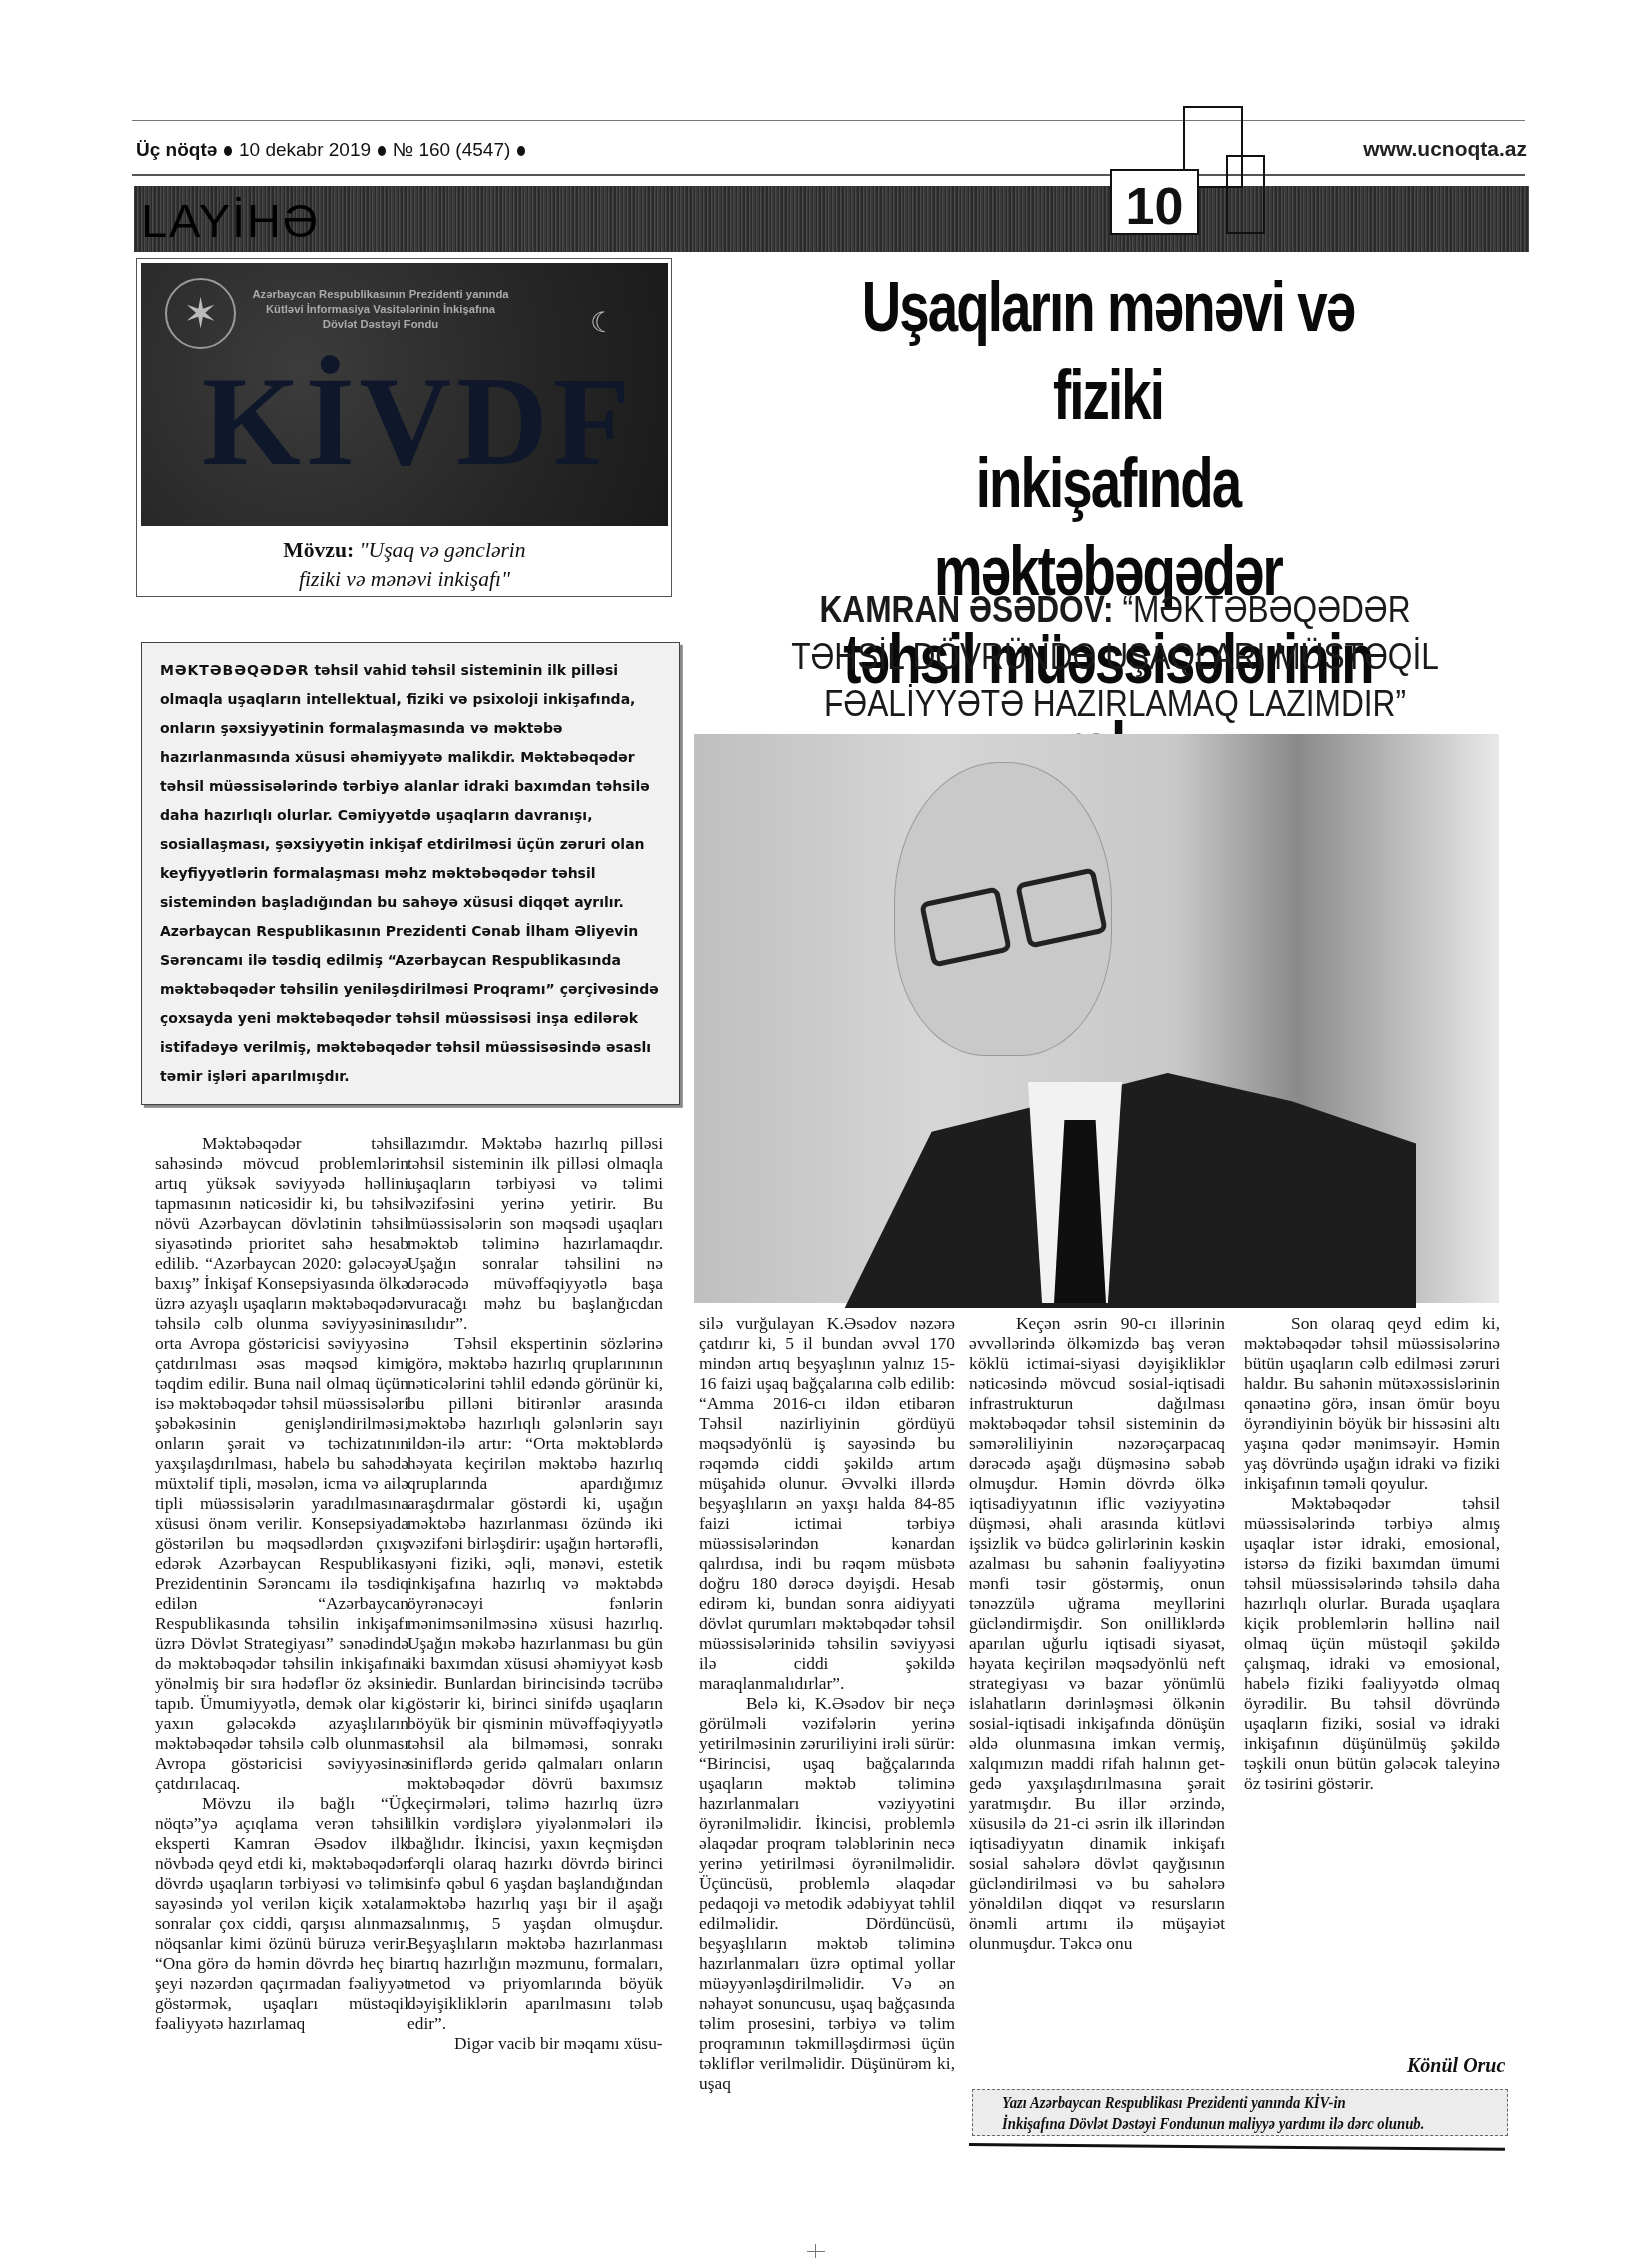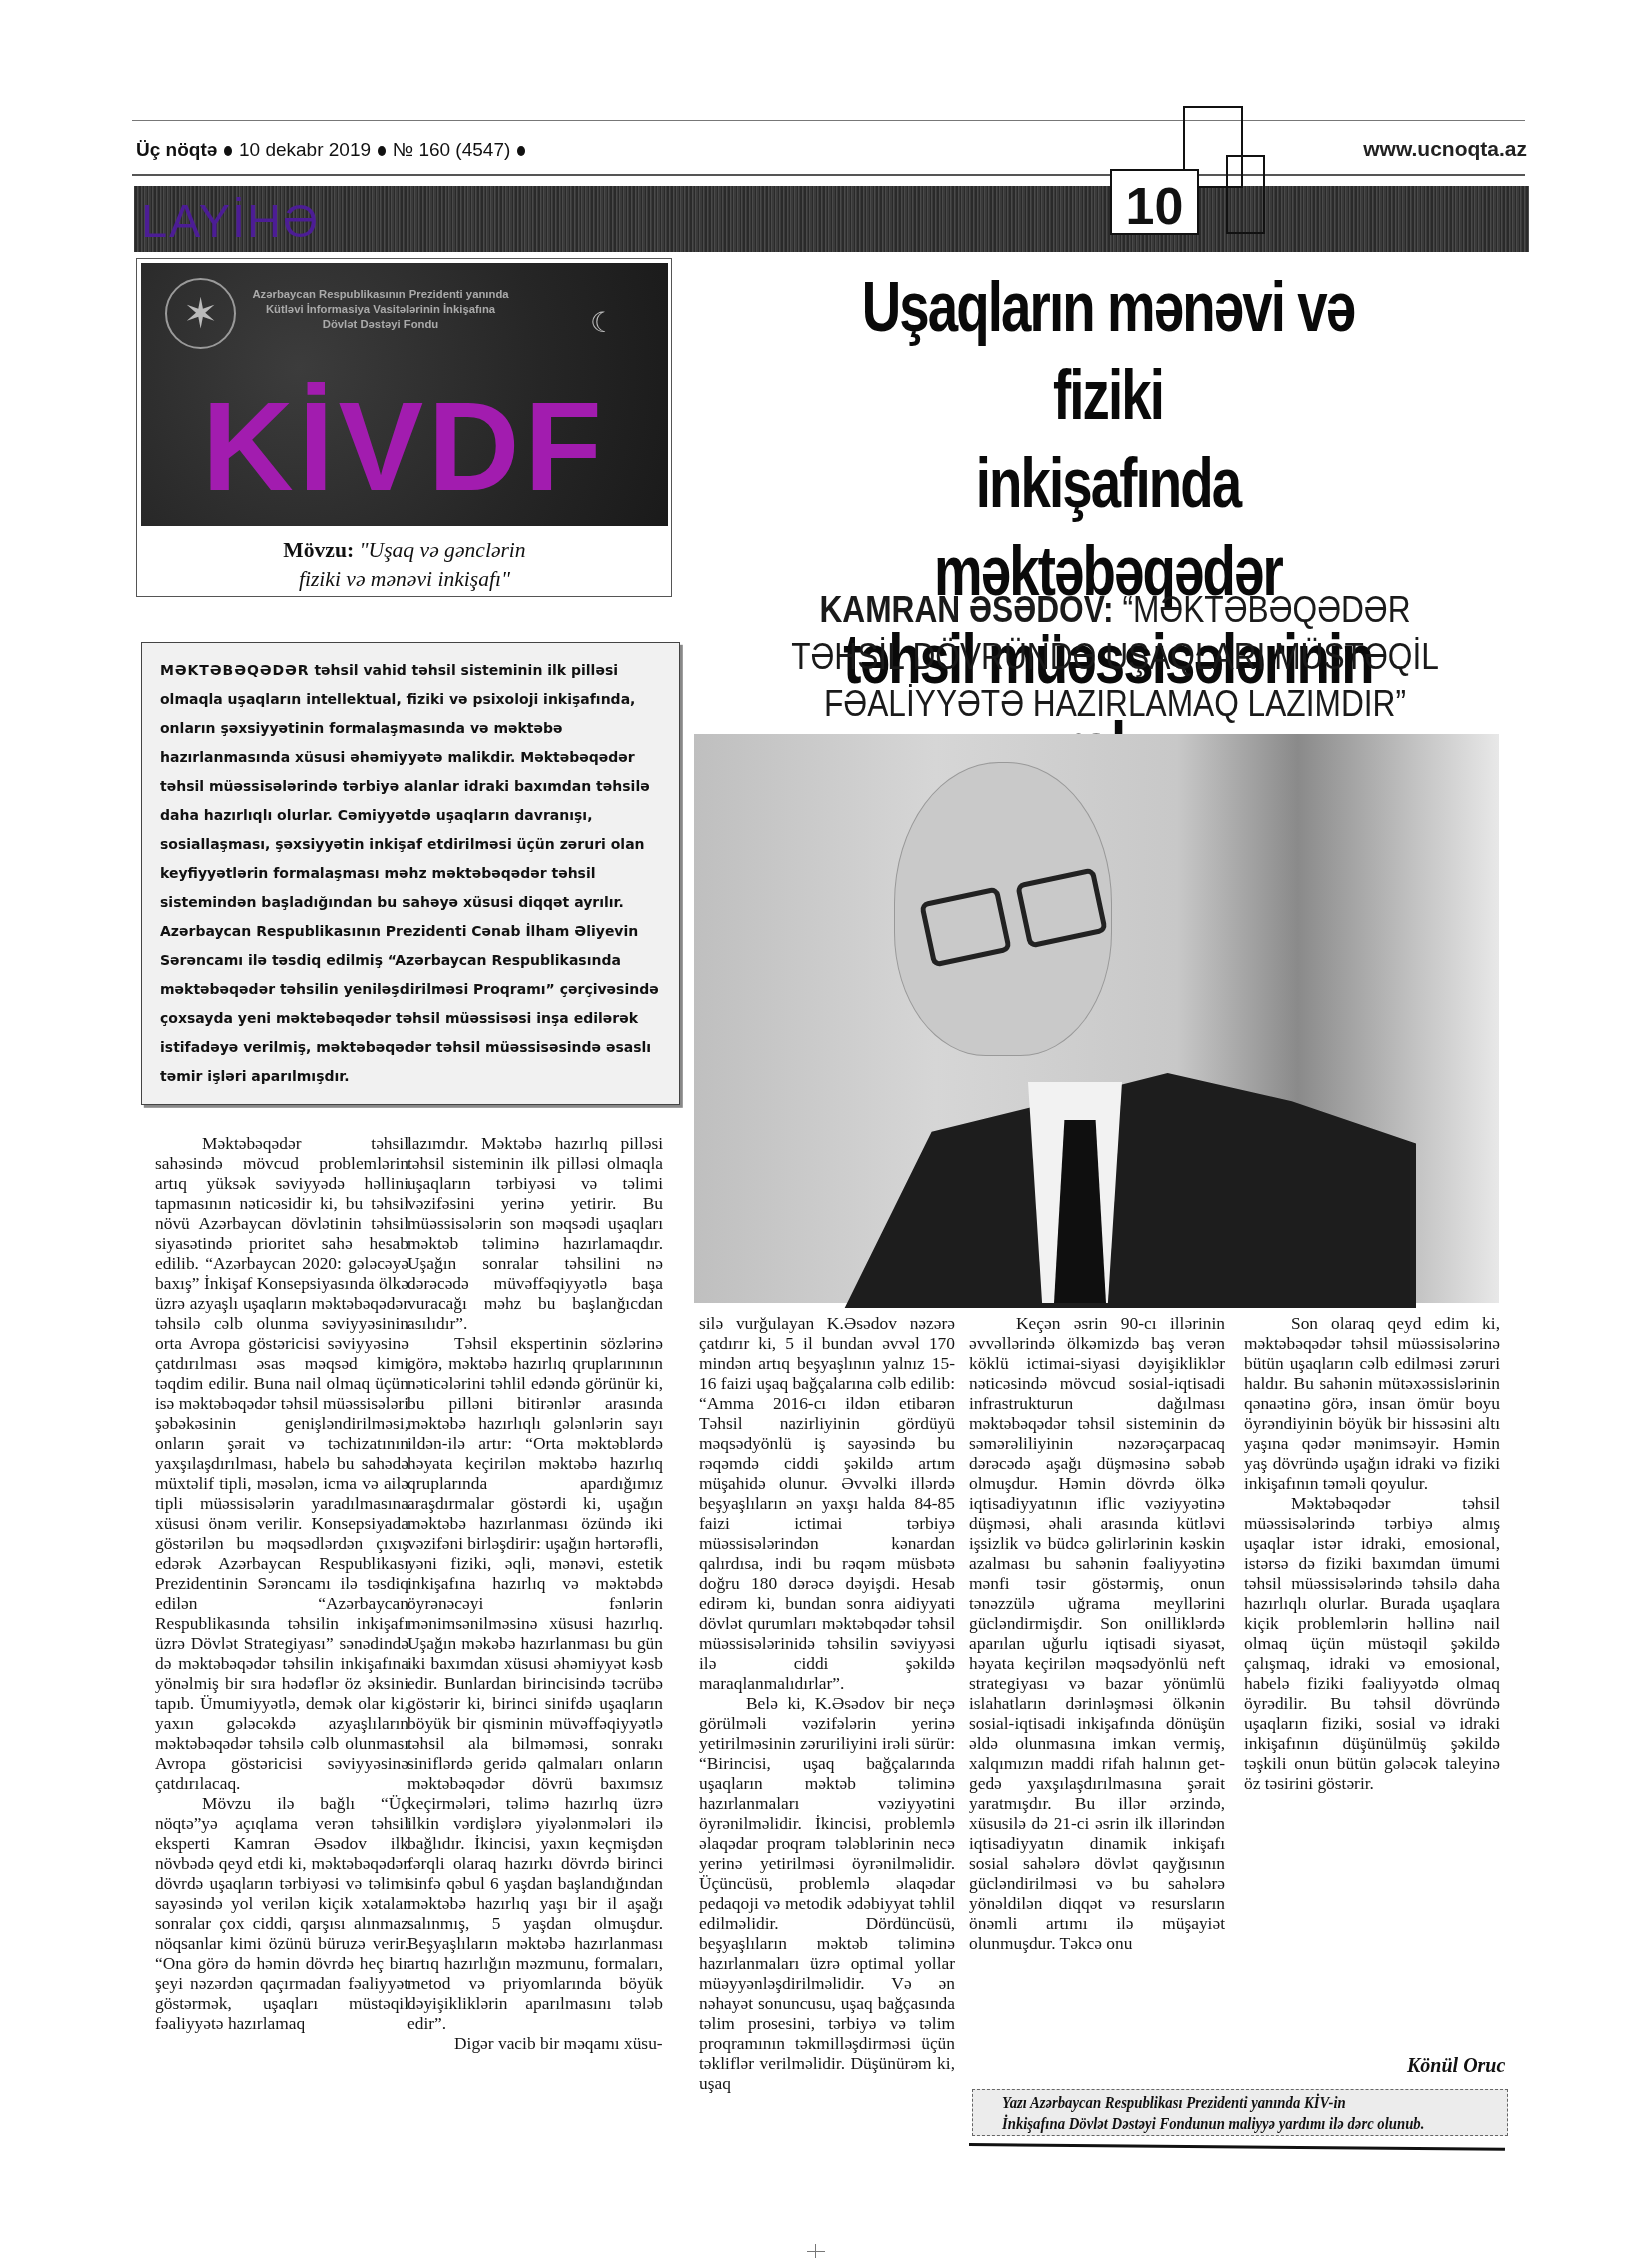--- a/index.html
+++ b/index.html
@@ -5,31 +5,31 @@
   html, body { margin:0; padding:0; background:#ffffff; }
   body { width:1631px; height:2261px; position:relative; overflow:hidden; color:#111; font-family:"Liberation Serif", serif; }
   .abs { position:absolute; }
   .rule { position:absolute; height:1.9px; background:#444; }
   .masthead { left:136px; top:139px; font-family:"Liberation Sans", sans-serif; font-size:19px; color:#111; white-space:nowrap; }
   .masthead b { font-weight:bold; }
   .dot { display:inline-block; width:8.5px; height:10.4px; border-radius:50%; background:#111; margin:0 6.6px; vertical-align:middle; }
   .site { right:104px; top:137px; font-family:"Liberation Sans", sans-serif; font-weight:bold; font-size:21px; color:#222; }
   .banner { left:134px; top:186px; width:1395px; height:66px;
     background: repeating-linear-gradient(90deg, #3a3a3a 0 1.4px, #2a2a2a 1.4px 2.8px, #4a4a4a 2.8px 3.8px); }
-  .banner-label { left:141px; top:193px; font-family:"Liberation Sans", sans-serif; font-size:47px; color:#4c1d95; letter-spacing:1.9px;text-align:center; }
+  .banner-label { left:141px; top:193px; font-family:"Liberation Sans", sans-serif; font-size:47px; color:#000000; letter-spacing:1.9px;text-align:center; }
   .pnum-box { left:1110px; top:169px; width:89px; height:66px; background:#fff; border:2.4px solid #111; box-sizing:border-box; display:flex; align-items:flex-end; justify-content:center; }
   .pnum { font-family:"Liberation Sans", sans-serif; font-weight:bold; font-size:52px; line-height:1; padding-bottom:1px; }
   .deco-sq1 { left:1183px; top:106px; width:56px; height:78px; border:2.4px solid #111; background:transparent; }
   .deco-sq2 { left:1226px; top:155px; width:35px; height:75px; border:2.4px solid #111; border-left-width:2.4px; }
   .kivdf-frame { left:136px; top:258px; width:536px; height:339px; border:1.4px solid #555; box-sizing:border-box; background:#fff; }
   .kivdf-img { left:141px; top:263px; width:527px; height:263px;
     background: radial-gradient(circle at 30% 40%, #3c3c3c 0, #262626 60%, #1a1a1a 100%); }
   .emblem { left:165px; top:278px; width:71px; height:71px; border-radius:50%; border:2.8px solid #9a9a9a; box-sizing:border-box; display:flex; align-items:center; justify-content:center; color:#bbb; font-size:42px; }
   .kivdf-sub { left:249px; top:287px; width:263px; font-family:Liberation Sans, sans-serif; font-weight:bold; font-size:11.3px; line-height:15px; color:#aaa; text-align:center; }
-  .kivdf-big { left:202px; top:358px; font-family:Liberation Sans, sans-serif; font-weight:bold; font-size:127px; line-height:1; color:#a21caf; letter-spacing:4.7px;margin-top:25px; }
+  .kivdf-big { left:202px; top:358px; font-family:Liberation Serif, serif; font-weight:bold; font-size:127px; line-height:1; color:#0f172a; letter-spacing:4.7px; }
   .moon { left:590px; top:306px; font-size:28px; color:#bbb; }
   .topic { left:141px; top:536px; width:527px; text-align:center; font-size:21.6px; line-height:29px; }
   .topic b { font-weight:bold; }
   .topic i { font-style:italic; }
   .headline { left:720px; top:263px; width:776px; text-align:center; font-family:"Liberation Sans", sans-serif; font-weight:bold; font-size:70px; line-height:88px; letter-spacing:-2.4px; transform:scaleX(0.78); transform-origin:center top; color:#0a0a0a; }
   .subhead { left:734px; top:586px; width:762px; text-align:center; font-family:"Liberation Sans", sans-serif; font-size:36px; line-height:47px; color:#1a1a1a; transform:scaleX(0.88); transform-origin:center top; }
   .subhead b { font-weight:bold; }
   .lead-box { left:141px; top:642px; width:539px; height:463px; border:1.9px solid #444; box-sizing:border-box; background:#f1f1f1; box-shadow: 2.8px 2.8px 0 #888; }
   .lead-text { left:160px; top:656px; width:506px; font-family:"DejaVu Sans", sans-serif; font-weight:bold; font-size:14px; line-height:29px; color:#111; text-align:left; }
   .lead-text .cap { letter-spacing:0.9px; }

